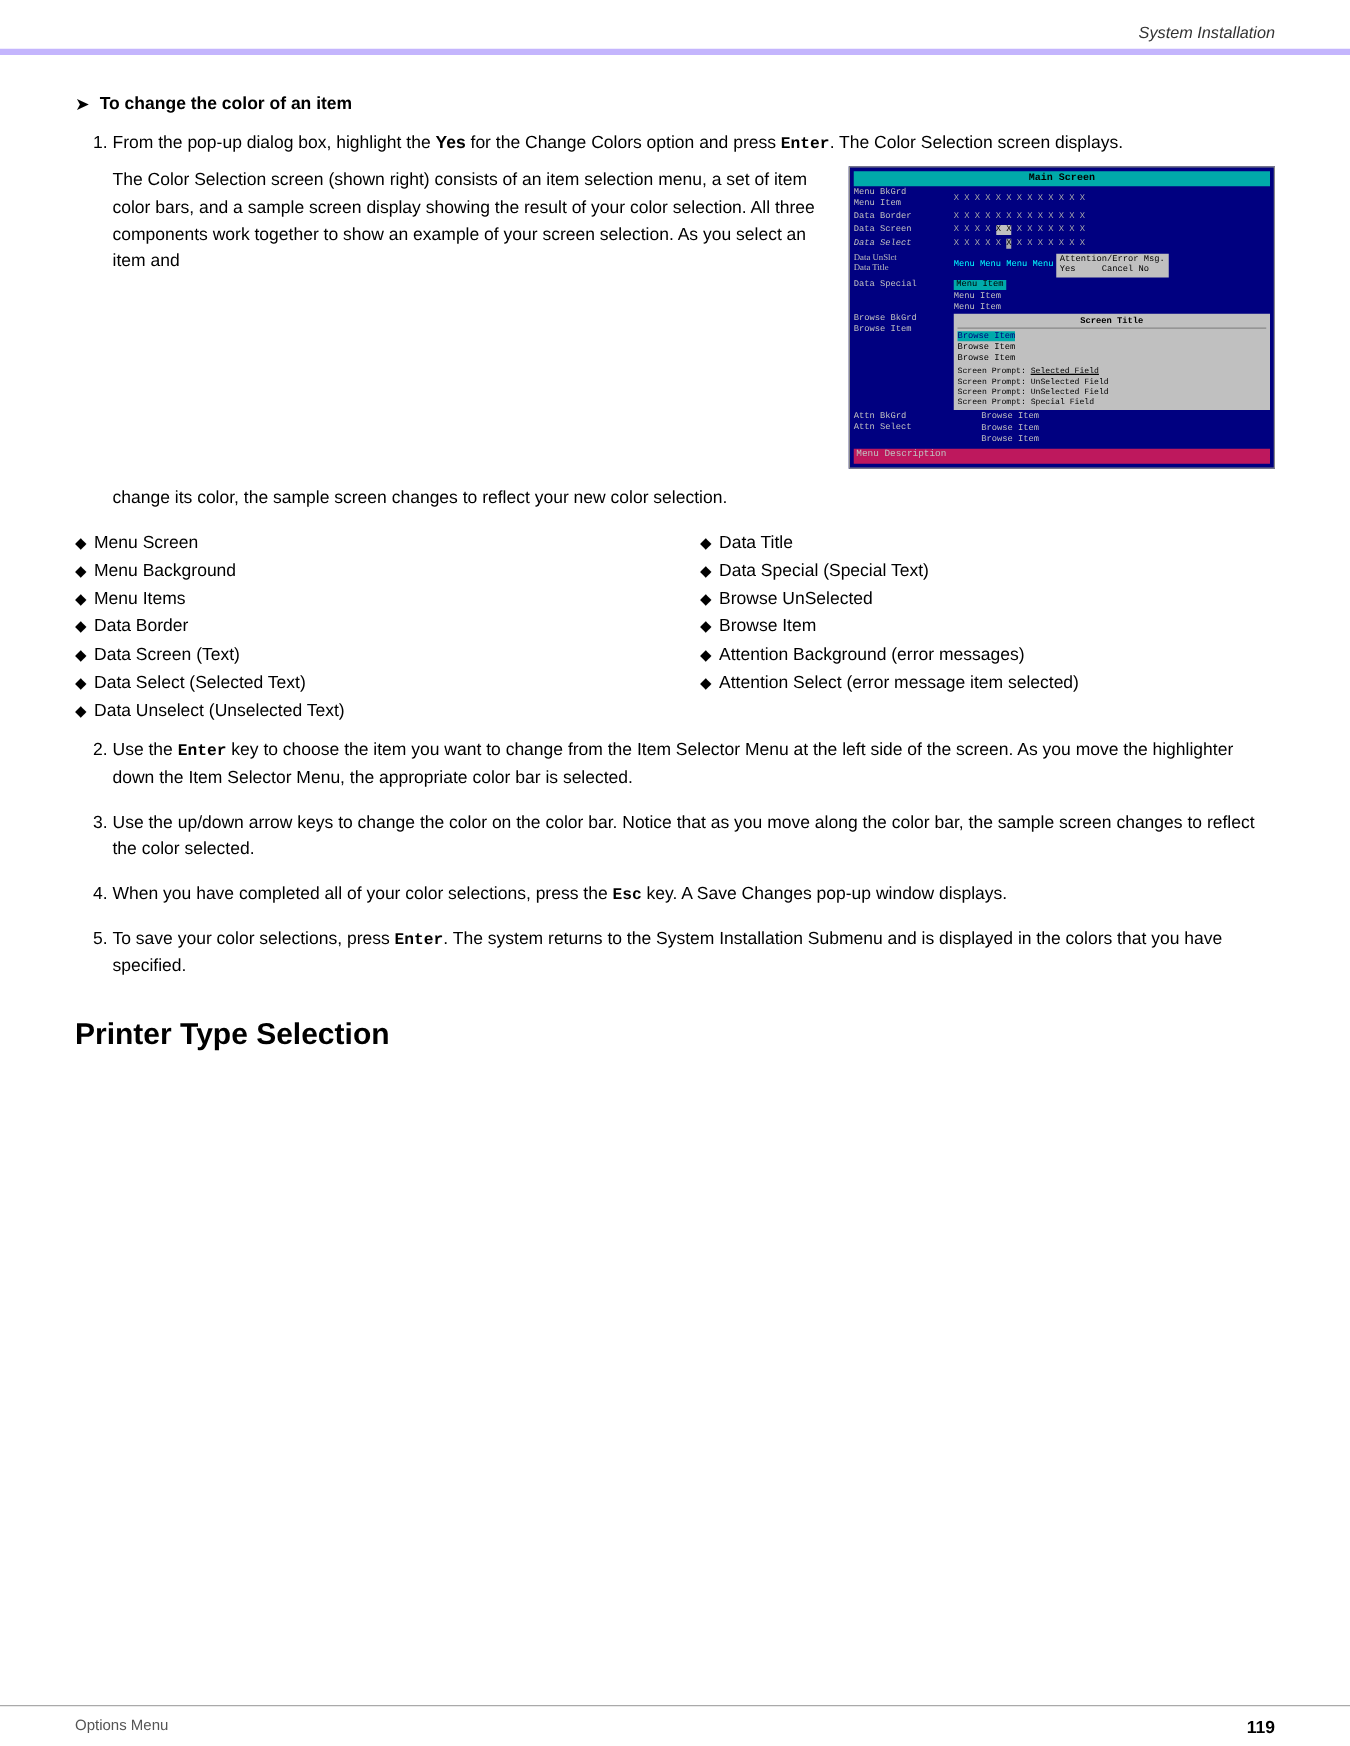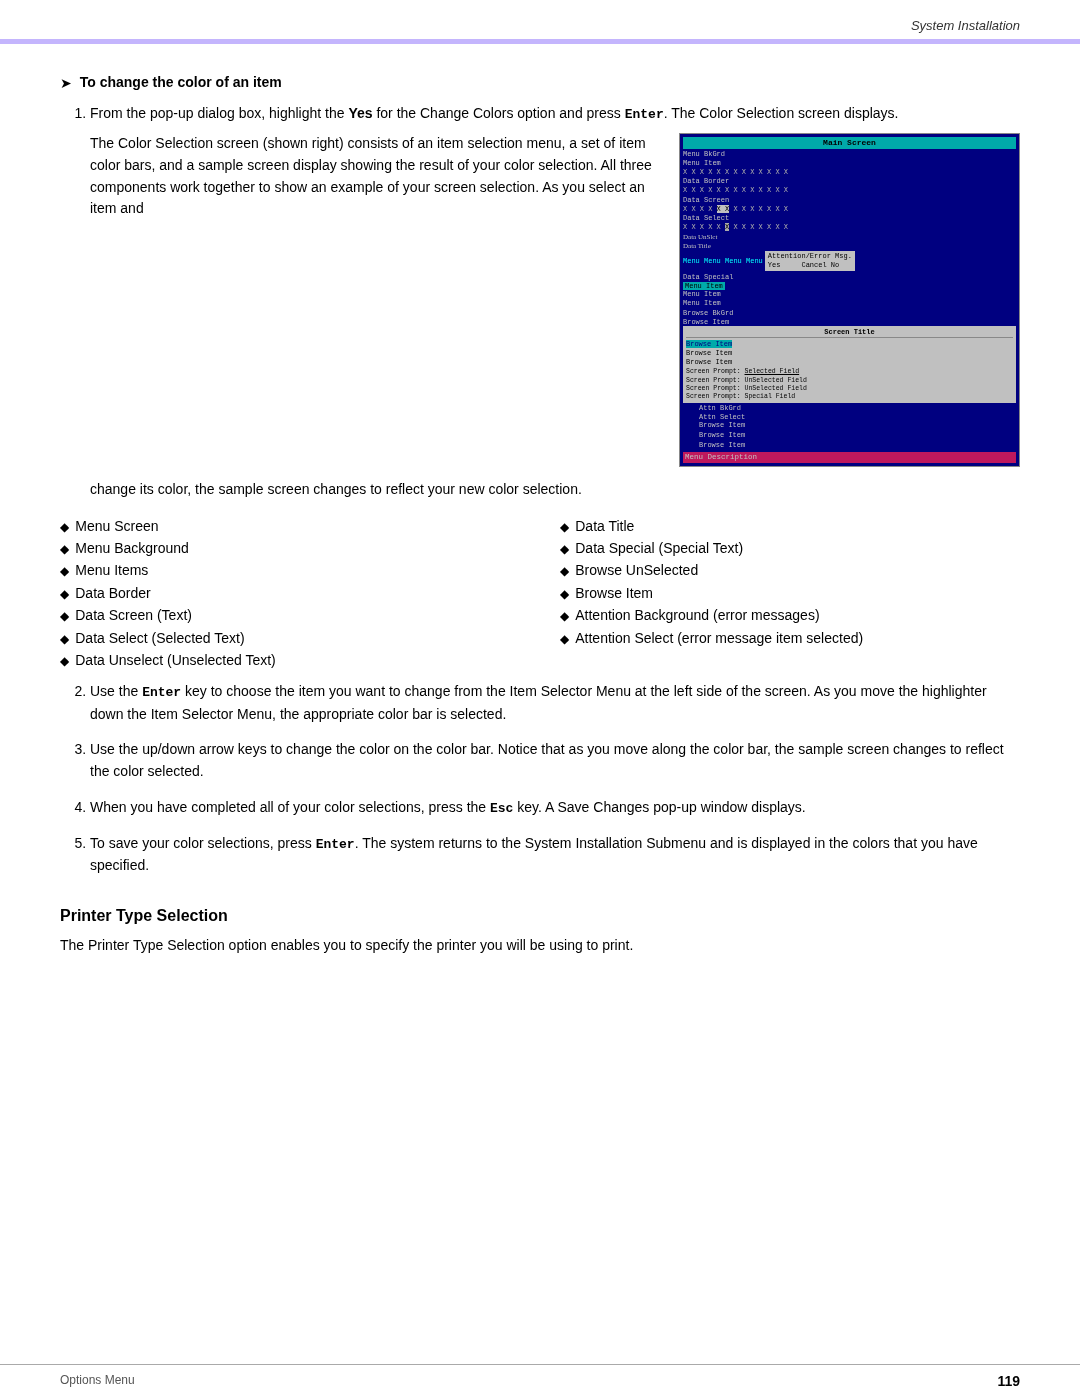--- a/index.html
+++ b/index.html
@@ -93,21 +93,21 @@
     }
     .bullet-diamond {
       color: #000;
       font-size: 12px;
       margin-top: 3px;
       flex-shrink: 0;
     }
 
     
     .section-title {
-      font-size: 16px;
+      font-size: 24px;
       font-weight: bold;
       margin-top: 30px;
       margin-bottom: 10px;
     }
 
     
     .page-footer {
       position: absolute;
       bottom: 0;
       left: 0;
@@ -130,21 +130,21 @@
       width: 341px;
       background: #000080;
       border: 1px solid #888;
       color: #c0c0c0;
       font-family: 'Courier New', monospace;
       font-size: 8px;
       padding: 3px;
       line-height: 1.25;
       flex-shrink: 0;
     }
-    .t-row { display: flex; min-height: 10px; flex-direction: column; }
+    .t-row { display: flex; min-height: 10px; }
     .t-lbl { width: 80px; flex-shrink: 0; color: #c0c0c0; }
     .t-bar { flex: 1; display: flex; align-items: center; }
     .t-title { background: #00aaaa; color: #000; font-weight: bold; text-align: center; padding: 1px 4px; font-size: 8px; }
     .t-attn { background: #c0c0c0; color: #000; padding: 2px 4px; font-size: 7.5px; margin: 1px 0; }
     .t-under { text-decoration: underline; }
     .t-menu-hl { background: #00aaaa; color: #000; }
     .t-footer { background: #be185d; color: #c0c0c0; padding: 1px 2px; font-size: 7.5px; margin-top: 2px; }
   </style>
 </head>
 <body>
@@ -189,21 +189,21 @@
                 <span style="color:#aaa;font-size:7px;">X X X X X X X X X X X X X</span>
               </div>
           </div>
           <div class="t-row" style="margin:1px 0;">
             <div class="t-lbl" style="font-size:7px;">Data Screen</div>
             <div class="t-bar">
                 <span style="color:#aaa;font-size:7px;">X X X X <span style="background:#c0c0c0;color:#000;">X X</span> X X X X X X X</span>
               </div>
           </div>
           <div class="t-row" style="margin:1px 0;">
-            <div class="t-lbl" style="font-size:7px;">Data Select</div>
+            <div class="t-lbl" style="font-size:7px;font-style:italic;">Data Select</div>
             <div class="t-bar">
                 <span style="color:#aaa;font-size:7px;">X X X X X <span style="background:#aaaaaa;color:#000;">X</span> X X X X X X X</span>
               </div>
           </div>
           <div class="t-row" style="margin:1px 0;">
             <div class="t-lbl" style="font-size:7px;font-family:Liberation Serif, serif;">Data UnSlct<br>Data Title</div>
             <div class="t-bar">
               <div>
                 <div style="display:flex;gap:2px;align-items:center;">
                   <span style="color:#00ffff;font-size:7px;">Menu Menu Menu Menu</span>
@@ -240,21 +240,21 @@
                 <div style="font-size:6.5px;margin-top:2px;">
                   <div>Screen Prompt: <span class="t-under">Selected  Field</span></div>
                   <div>Screen Prompt: UnSelected Field</div>
                   <div>Screen Prompt: UnSelected Field</div>
                   <div>Screen Prompt: Special   Field</div>
                 </div>
               </div>
             </div>
           </div>
 
-          <div class="t-row" style="margin:1px 16px;">
+          <div class="t-row" style="margin:1px 0;gap:22px;">
             <div class="t-lbl" style="font-size:7px;">Attn BkGrd<br>Attn Select</div>
             <div class="t-bar">
               <div style="display:flex;flex-direction:column;gap:1px;">
                 <span style="font-size:7px;color:#c0c0c0;">Browse Item</span>
                 <span style="font-size:7px;color:#c0c0c0;">Browse Item</span>
                 <span style="font-size:7px;color:#c0c0c0;">Browse Item</span>
               </div>
             </div>
           </div>
 
@@ -338,20 +338,19 @@
     </li>
     <li>
       <span>When you have completed all of your color selections, press the <span class="kbd">Esc</span> key. A Save Changes pop-up window displays.</span>
     </li>
     <li>
       <span>To save your color selections, press <span class="kbd">Enter</span>. The system returns to the System Installation Submenu and is displayed in the colors that you have specified.</span>
     </li>
   </ol>
 
   <h2 class="section-title">Printer Type Selection</h2>
-  <p style="line-height:1.55;">The Printer Type Selection option enables you to specify the printer you will be using to print.</p>
 
 </div>
 
 <div class="page-footer">
   <span>Options Menu</span>
   <span class="footer-page-num">119</span>
 </div>
 
 </body></html>

